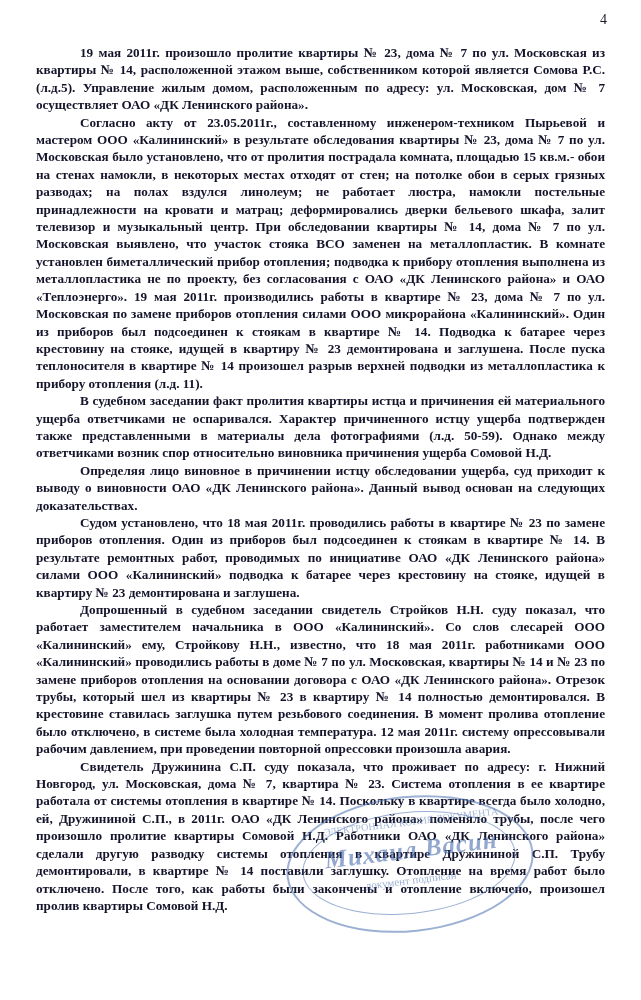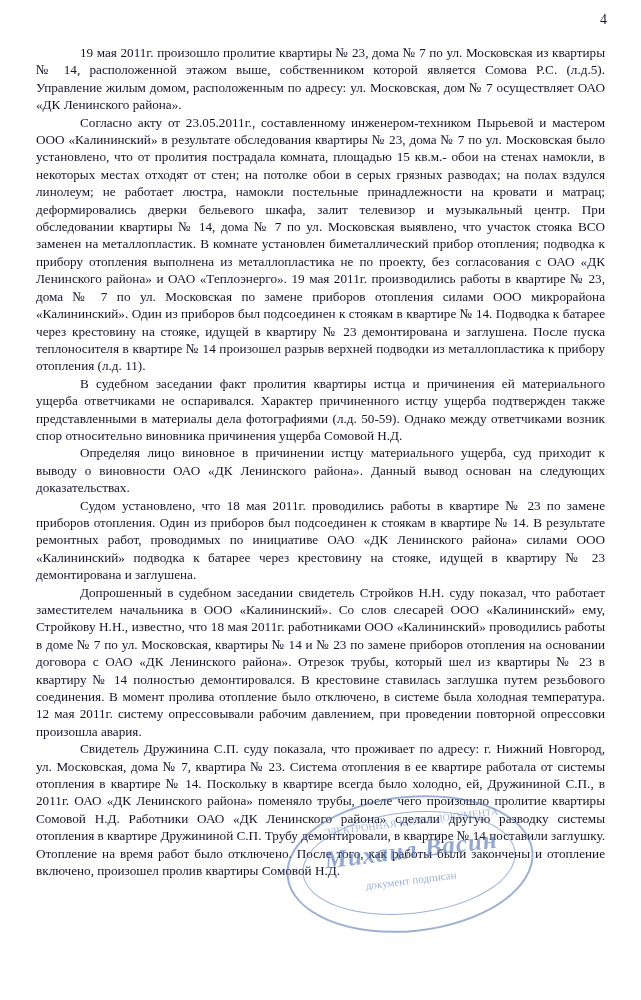--- a/index.html
+++ b/index.html
@@ -30,20 +30,21 @@
     font-family: "Liberation Serif", serif;
     color: #1a1a2e;
   }
   .body-text {
     margin-top: 26px;
     font-size: 13.2px;
     line-height: 17.4px;
     text-align: justify;
     text-justify: inter-word;
     color: #14142b;
+    font-weight: bold;
   }
   .para {
     margin: 0;
     text-align: justify;
     text-justify: inter-word;
   }
   .para.indent {
     text-indent: 44px;
   }
   
@@ -120,21 +121,21 @@
 <body>
 
 <div class="page">
 
   <div class="page-number">4</div>
 
   <div class="body-text">
     <p class="para indent">19 мая 2011г. произошло пролитие квартиры № 23, дома № 7 по ул. Московская из квартиры № 14, расположенной этажом выше, собственником которой является Сомова Р.С. (л.д.5). Управление жилым домом, расположенным по адресу: ул. Московская, дом № 7 осуществляет ОАО «ДК Ленинского района».</p>
     <p class="para indent">Согласно акту от 23.05.2011г., составленному инженером-техником Пырьевой и мастером ООО «Калининский» в результате обследования квартиры № 23, дома № 7 по ул. Московская было установлено, что от пролития пострадала комната, площадью 15 кв.м.- обои на стенах намокли, в некоторых местах отходят от стен; на потолке обои в серых грязных разводах; на полах вздулся линолеум; не работает люстра, намокли постельные принадлежности на кровати и матрац; деформировались дверки бельевого шкафа, залит телевизор и музыкальный центр. При обследовании квартиры № 14, дома № 7 по ул. Московская выявлено, что участок стояка ВСО заменен на металлопластик. В комнате установлен биметаллический прибор отопления; подводка к прибору отопления выполнена из металлопластика не по проекту, без согласования с ОАО «ДК Ленинского района» и ОАО «Теплоэнерго». 19 мая 2011г. производились работы в квартире № 23, дома № 7 по ул. Московская по замене приборов отопления силами ООО микрорайона «Калининский». Один из приборов был подсоединен к стоякам в квартире № 14. Подводка к батарее через крестовину на стояке, идущей в квартиру № 23 демонтирована и заглушена. После пуска теплоносителя в квартире № 14 произошел разрыв верхней подводки из металлопластика к прибору отопления (л.д. 11).</p>
     <p class="para indent">В судебном заседании факт пролития квартиры истца и причинения ей материального ущерба ответчиками не оспаривался. Характер причиненного истцу ущерба подтвержден также представленными в материалы дела фотографиями (л.д. 50-59). Однако между ответчиками возник спор относительно виновника  причинения ущерба Сомовой Н.Д.</p>
-    <p class="para indent">Определяя лицо виновное в причинении истцу материального ущерба, суд приходит к выводу о виновности ОАО «ДК Ленинского района». Данный вывод основан на следующих доказательствах.</p>
+    <p class="para indent">Определяя лицо виновное в причинении истцу обследовании ущерба, суд приходит к выводу о виновности ОАО «ДК Ленинского района». Данный вывод основан на следующих доказательствах.</p>
     <p class="para indent">Судом установлено, что 18 мая 2011г. проводились работы в квартире № 23 по замене приборов отопления. Один из приборов был подсоединен к стоякам в квартире № 14. В результате ремонтных работ, проводимых по инициативе ОАО «ДК Ленинского района» силами ООО «Калининский»  подводка к батарее через крестовину на стояке, идущей в квартиру № 23 демонтирована и заглушена.</p>
     <p class="para indent">Допрошенный в судебном заседании свидетель Стройков Н.Н. суду показал, что работает заместителем начальника в ООО «Калининский». Со слов слесарей ООО «Калининский» ему, Стройкову Н.Н., известно, что 18 мая 2011г. работниками ООО «Калининский» проводились работы в доме № 7 по ул. Московская, квартиры № 14 и № 23 по замене приборов отопления на основании договора с ОАО «ДК Ленинского района». Отрезок трубы, который шел из квартиры № 23 в квартиру № 14 полностью демонтировался. В крестовине ставилась заглушка путем резьбового соединения. В момент пролива отопление было отключено, в системе была холодная температура. 12 мая 2011г. систему опрессовывали рабочим давлением, при проведении повторной опрессовки произошла авария.</p>
     <p class="para indent">Свидетель Дружинина С.П. суду показала, что проживает по адресу: г. Нижний Новгород, ул. Московская, дома № 7, квартира № 23. Система отопления в ее квартире работала от системы отопления в квартире № 14. Поскольку в квартире всегда было холодно, ей, Дружининой С.П., в 2011г. ОАО «ДК Ленинского района» поменяло трубы, после чего произошло пролитие квартиры Сомовой Н.Д. Работники ОАО «ДК Ленинского района» сделали другую разводку системы отопления в квартире Дружининой С.П. Трубу демонтировали, в квартире № 14 поставили заглушку. Отопление на время работ было отключено. После того, как работы были закончены и отопление включено, произошел пролив квартиры Сомовой Н.Д.</p>
   </div>
 
   <div class="stamp">
     <div class="stamp-oval"></div>
     <div class="stamp-oval inner"></div>
     <div class="stamp-top">ЭЛЕКТРОННАЯ КОПИЯ ДОКУМЕНТА</div>
     <div class="stamp-text">Михаил Васин</div>

